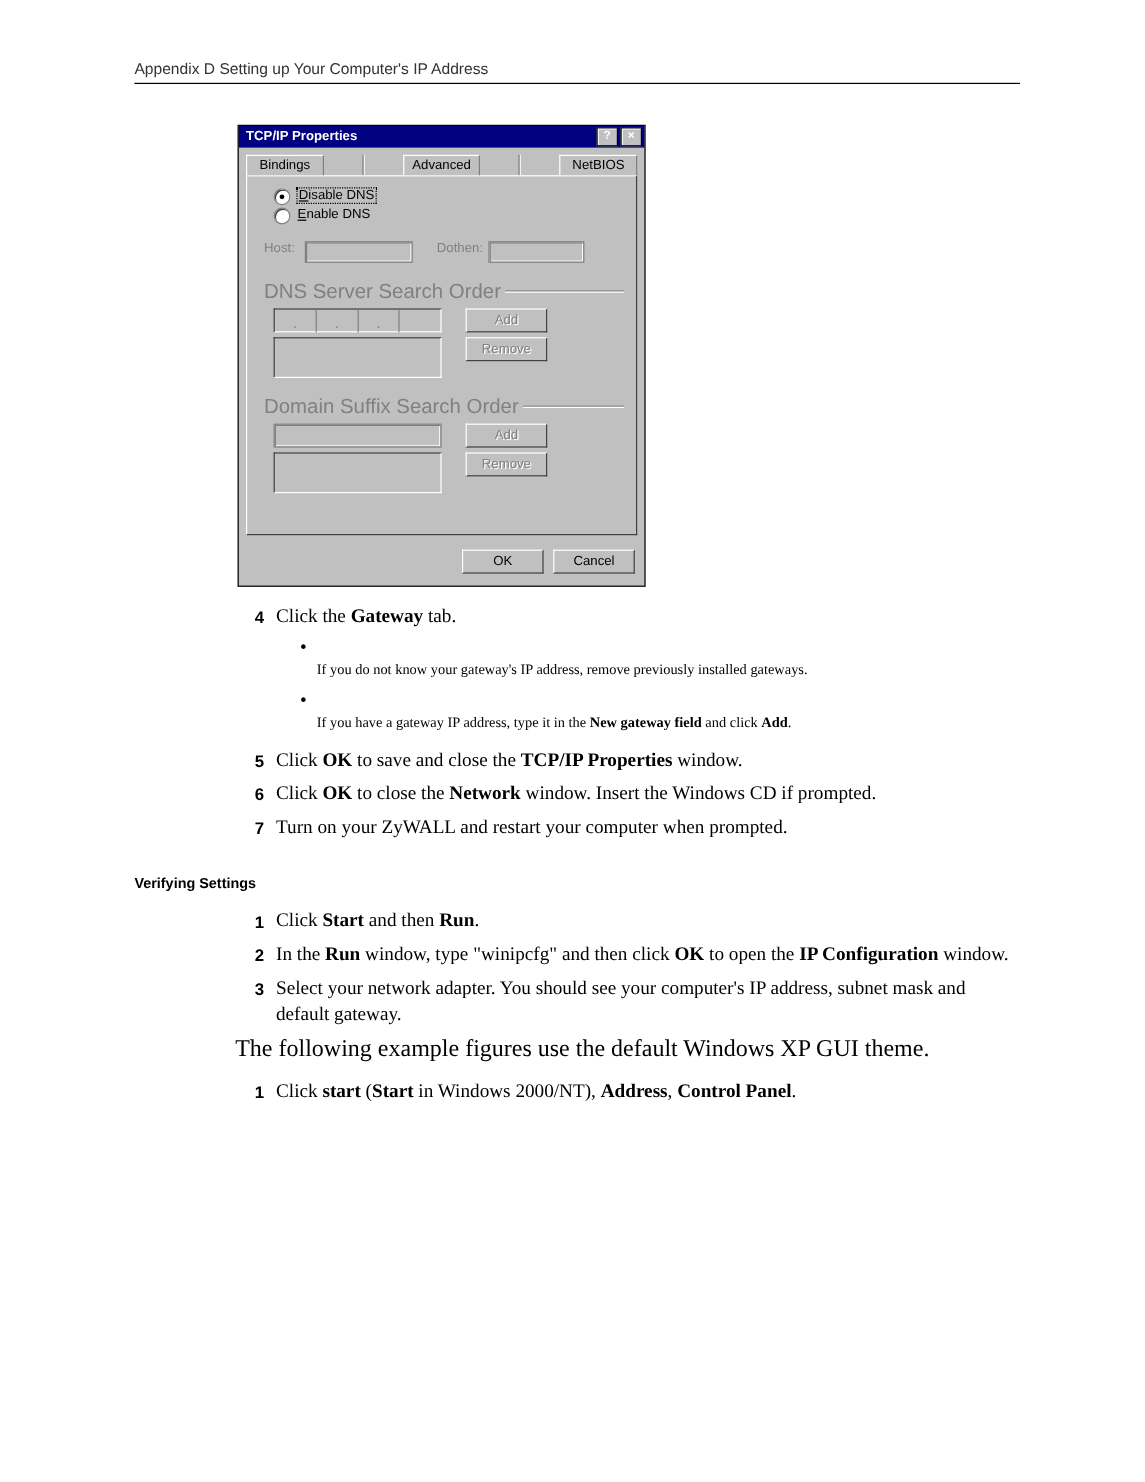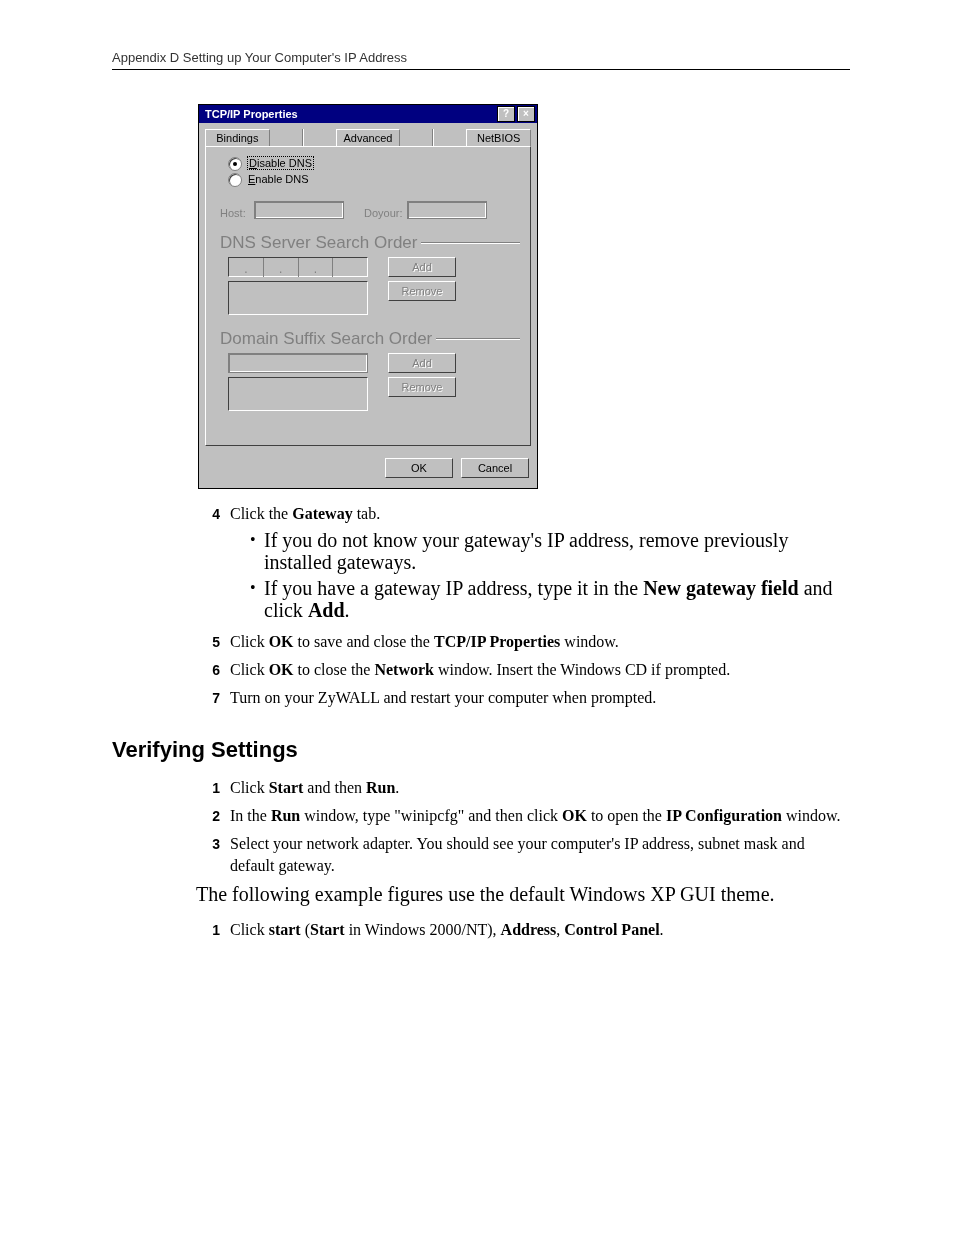--- a/index.html
+++ b/index.html
@@ -140,21 +140,21 @@
   .radio-label .ul { text-decoration: underline; }
   .radio-label.selected {
     outline: 1px dotted #000;
     padding: 0 1px;
   }
   .disabled { color: #808080; }
 
   .inline-fields {
     margin-top: 14px;
     display: flex;
-    align-items: flex-end;
+    align-items: flex-start;
     gap: 4px;
   }
   .inline-fields .lbl { width: 30px; }
   .sunken-input {
     background: #fff;
     border: 1px solid #808080;
     box-shadow: inset 1px 1px 0 #404040, inset -1px -1px 0 #dcdcdc;
     height: 18px;
     box-sizing: border-box;
   }
@@ -264,27 +264,28 @@
     display: flex;
     margin: 4px 0 4px 20px;
   }
   .bullet-dot {
     width: 14px;
     font-size: 16px;
     line-height: 22px;
   }
   .bullet-text {
     flex: 1;
-    font-size: 20px;
+    font-size: 12px;
     line-height: 22px;
+    margin-top: 18px;
   }
   .h3 {
     font-family: Arial, Helvetica, sans-serif;
     font-weight: bold;
-    font-size: 22px;
+    font-size: 12px;
     margin: 28px 0 10px 0;
   }
   .h1 {
     font-family: Arial, Helvetica, sans-serif;
     font-weight: bold;
     font-size: 28px;
     margin: 48px 0 18px 0;
   }
   .para {
     margin-left: 84px;
@@ -326,21 +327,21 @@
         </div>
         <div class="radio-row" style="margin-left:8px;">
           <span class="radio-dot"></span>
           <span class="radio-label"><span class="ul">E</span><span>nable DNS</span></span>
         </div>
 
         <div class="inline-fields disabled">
           <span class="lbl"><span class="ul">H</span><span>ost:</span></span>
           <div class="sunken-input disabled" style="width:90px"></div>
           <span style="width:12px"></span>
-          <span><span>D</span><span class="ul">o</span><span>your:</span></span>
+          <span><span>D</span><span class="ul">o</span><span>then:</span></span>
           <div class="sunken-input disabled" style="width:80px"></div>
         </div>
 
         <div class="groupbox disabled">
           <div class="group-legend">
             <span>DNS Server Search Order</span>
               <div class="line"></div>
           </div>
           <div class="group-row">
             <div class="ip-input disabled" style="margin-left:8px;">

